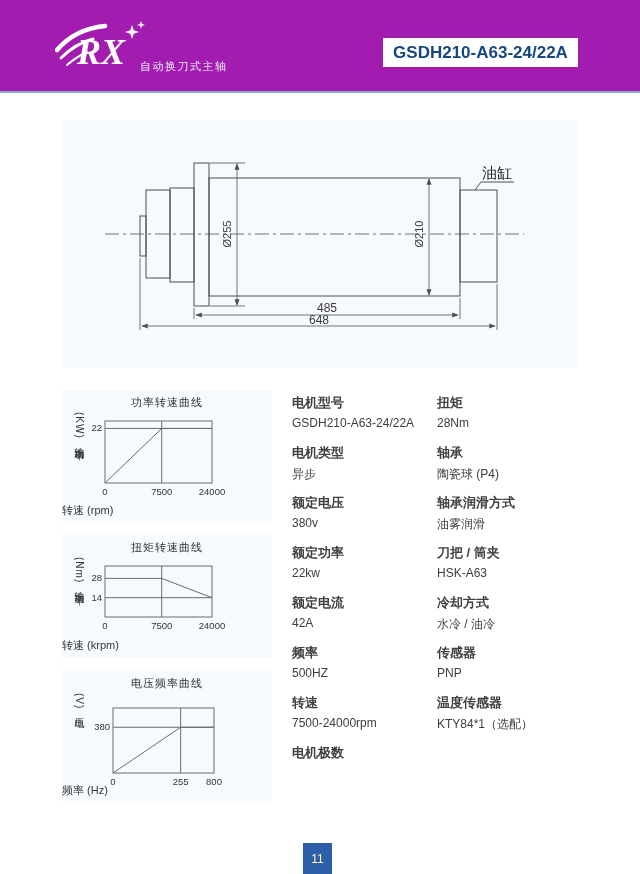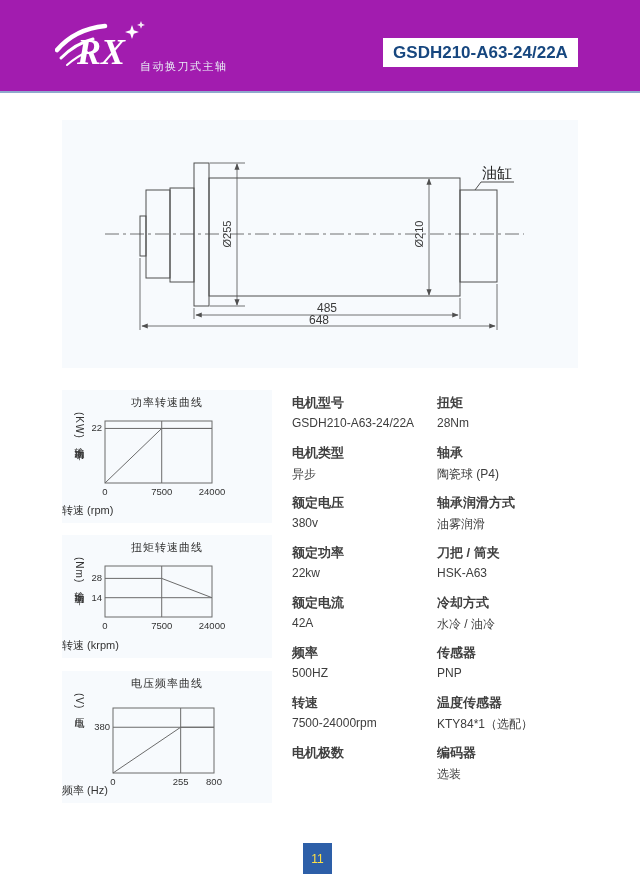--- a/index.html
+++ b/index.html
@@ -59,21 +59,21 @@
     grid-template-rows:repeat(8,50px);
   }
   .spec-item { }
   .spec-label { color:#404040; font-size:13px; font-weight:bold; margin-bottom:4px; white-space:nowrap; }
   .spec-value { color:#3d3d3d; font-size:12px; white-space:nowrap; }
   
   .page-number-box {
     position:absolute; left:303px; top:843px; width:29px; height:31px;
     background:#2d5fa8; display:flex; align-items:center; justify-content:center;
   }
-  .page-number-box span { color:#fde047; font-size:12px; }
+  .page-number-box span { color:#fef9c3; font-size:12px; }
 </style>
 </head>
 <body>
 
 <div id="page">
 
   <div class="header">
     <div class="logo-wrap">
       <svg class="logo-svg" width="200" height="58" viewBox="0 0 200 58">
 
@@ -244,23 +244,19 @@
         <div class="spec-value">水冷 / 油冷</div>
       </div>
       <div class="spec-item">
         <div class="spec-label">传感器</div>
         <div class="spec-value">PNP</div>
       </div>
       <div class="spec-item">
         <div class="spec-label">温度传感器</div>
         <div class="spec-value">KTY84*1（选配）</div>
       </div>
-      <div class="spec-item">
-        <div class="spec-label">编码器</div>
-        <div class="spec-value">选装</div>
-      </div>
     </div>
 
   <div class="page-number-box">
     <span>11</span>
   </div>
 
 </div>
 
 </body></html>

